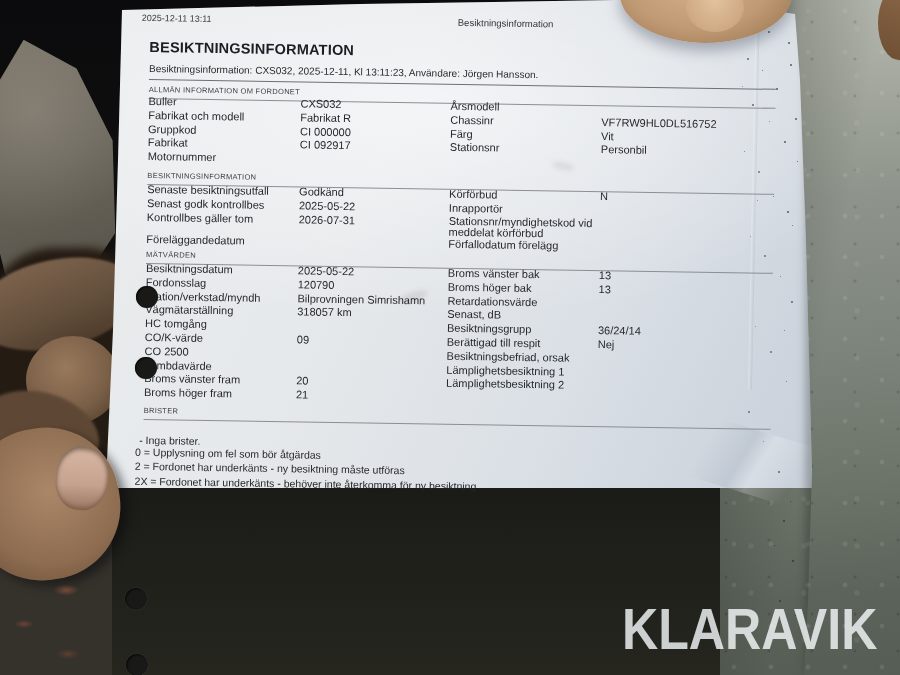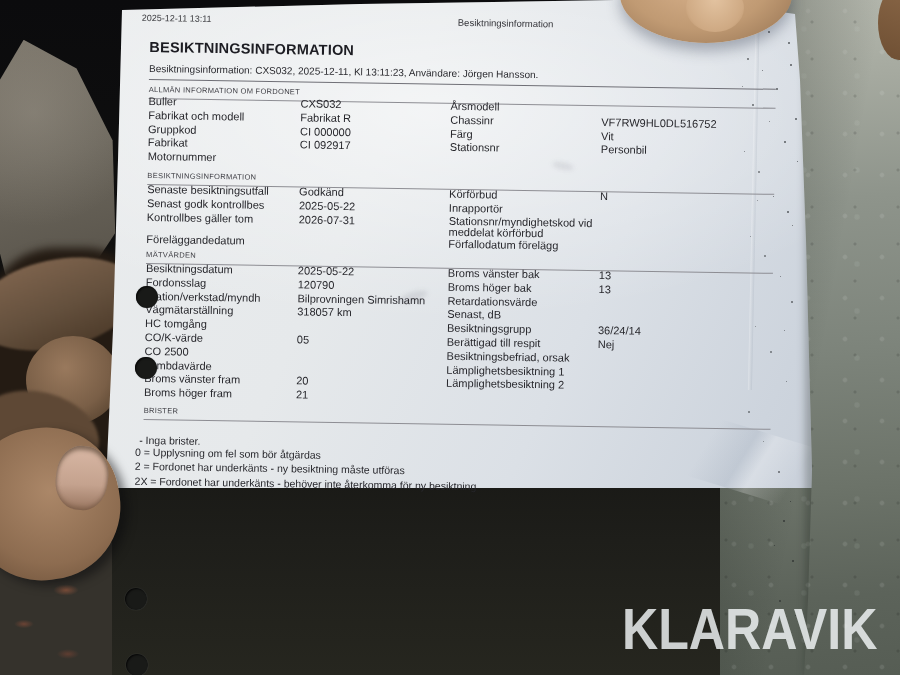--- a/index.html
+++ b/index.html
@@ -245,21 +245,21 @@
         <span class="v1">318057 km</span>
         <span class="c2">Senast, dB</span>
       </div>
       <div class="r" style="top:307px">
         <span class="c1">HC tomgång</span>
         <span class="c2">Besiktningsgrupp</span>
         <span class="v2">36/24/14</span>
       </div>
       <div class="r" style="top:321px">
         <span class="c1">CO/K-värde</span>
-        <span class="v1">05</span>
+        <span class="v1">09</span>
         <span class="c2">Berättigad till respit</span>
         <span class="v2">Nej</span>
       </div>
       <div class="r" style="top:335px">
         <span class="c1">CO 2500</span>
         <span class="c2">Besiktningsbefriad, orsak</span>
       </div>
       <div class="r" style="top:349px">
         <span class="c1">Lambdavärde</span>
         <span class="c2">Lämplighetsbesiktning 1</span>

